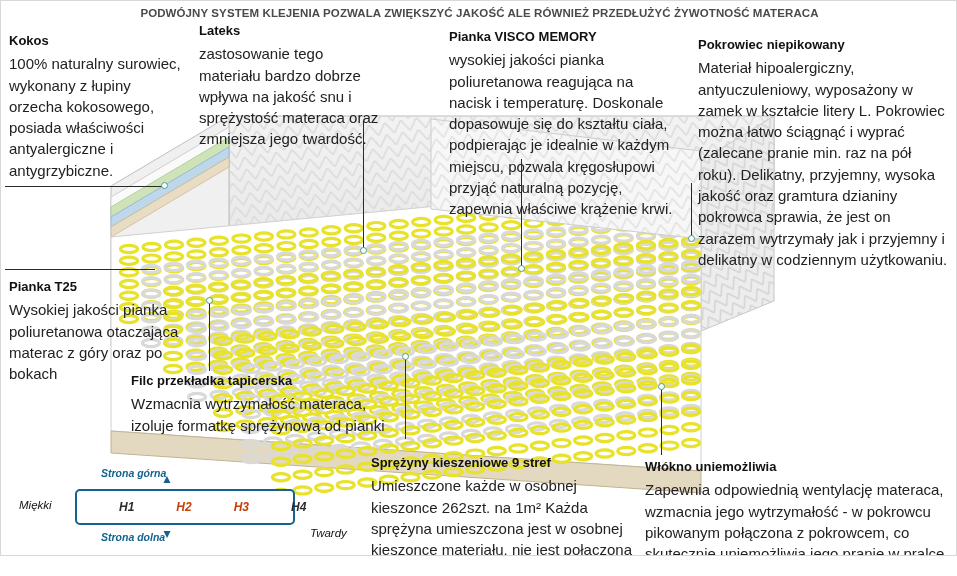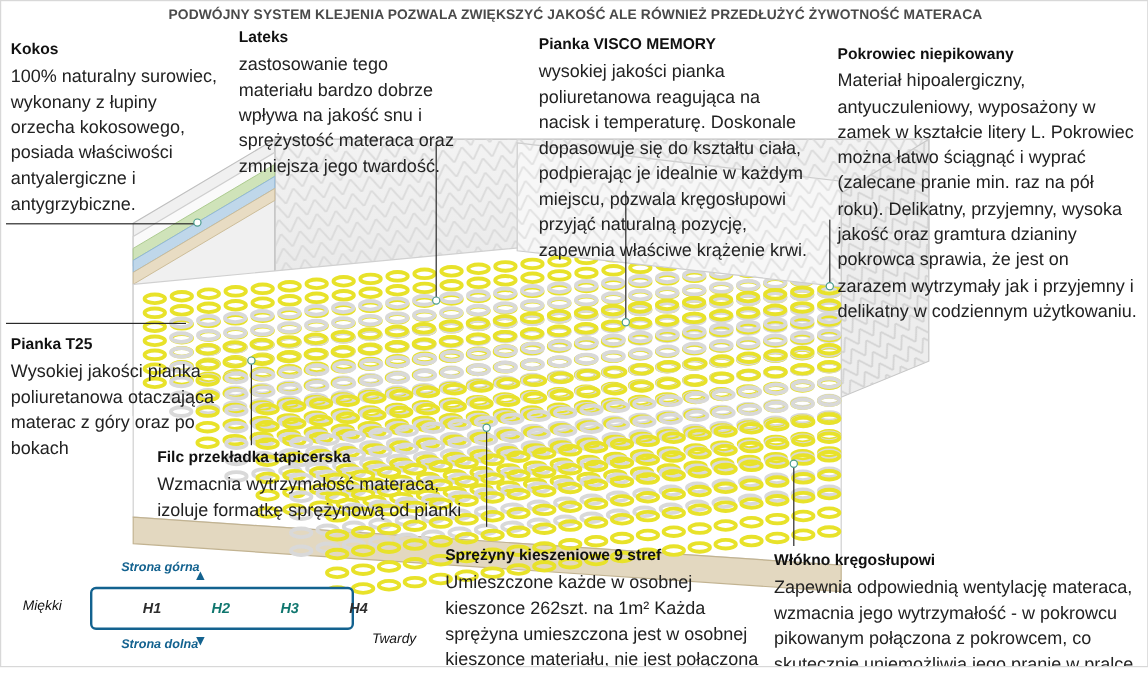--- a/index.html
+++ b/index.html
@@ -122,21 +122,21 @@
     align-items: center;
   }
   #scale .bar .seg {
     flex: 1 1 0;
     text-align: center;
     font-size: 12px;
     font-weight: bold;
     color: #2d2d2d;
     padding-left: 42px;
   }
-  #scale .bar .seg.hl { color: #0f766e; }
+  #scale .bar .seg.hl { color: #c2410c; }
   #scale .cap-top, #scale .cap-bot {
     position: absolute;
     font-size: 10.5px;
     color: #13628f;
     font-weight: bold;
     left: 82px;
   }
   #scale .cap-top { top: 0px; }
   #scale .cap-bot { top: 64px; }
   #scale .arrow {
@@ -1710,21 +1710,21 @@
     <div class="ttl">Filc przekładka tapicerska</div>
     <div class="body">Wzmacnia wytrzymałość materaca, izoluje formatkę sprężynową od pianki</div>
   </div>
 
   <div class="callout" id="c-sprezyny">
     <div class="ttl">Sprężyny kieszeniowe 9 stref</div>
     <div class="body">Umieszczone każde w osobnej kieszonce 262szt. na 1m² Każda sprężyna umieszczona jest w osobnej kieszonce materiału, nie jest połączona z inną sprężyną, pracuje osobno, pracuje cicho!</div>
   </div>
 
   <div class="callout" id="c-wlokno">
-    <div class="ttl">Włókno kręgosłupowi</div>
+    <div class="ttl">Włókno uniemożliwia</div>
     <div class="body">Zapewnia odpowiednią wentylację materaca, wzmacnia jego wytrzymałość - w pokrowcu pikowanym połączona z pokrowcem, co skutecznie uniemożliwia jego pranie w pralce. W pokrowcu niepikowanym jest częścią wewnętrzną materaca, nie połączone z pokrowcem, pozwala na pranie pokrowca w pralce.</div>
   </div>
 
   <div id="scale">
     <div class="cap-top">Strona górna</div>
     <div class="arrow arrow-up">▲</div>
     <div class="lbl-soft">Miękki</div>
     <div class="bar">
       <div class="seg">H1</div>
       <div class="seg hl">H2</div>

